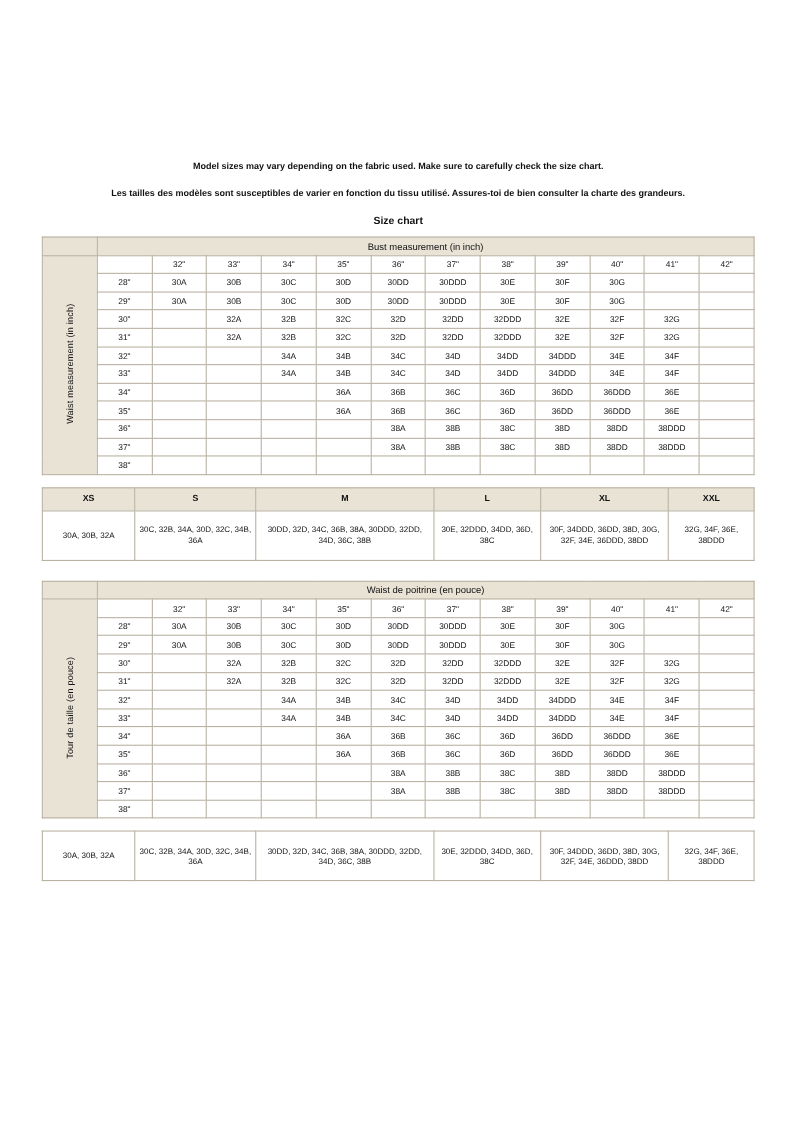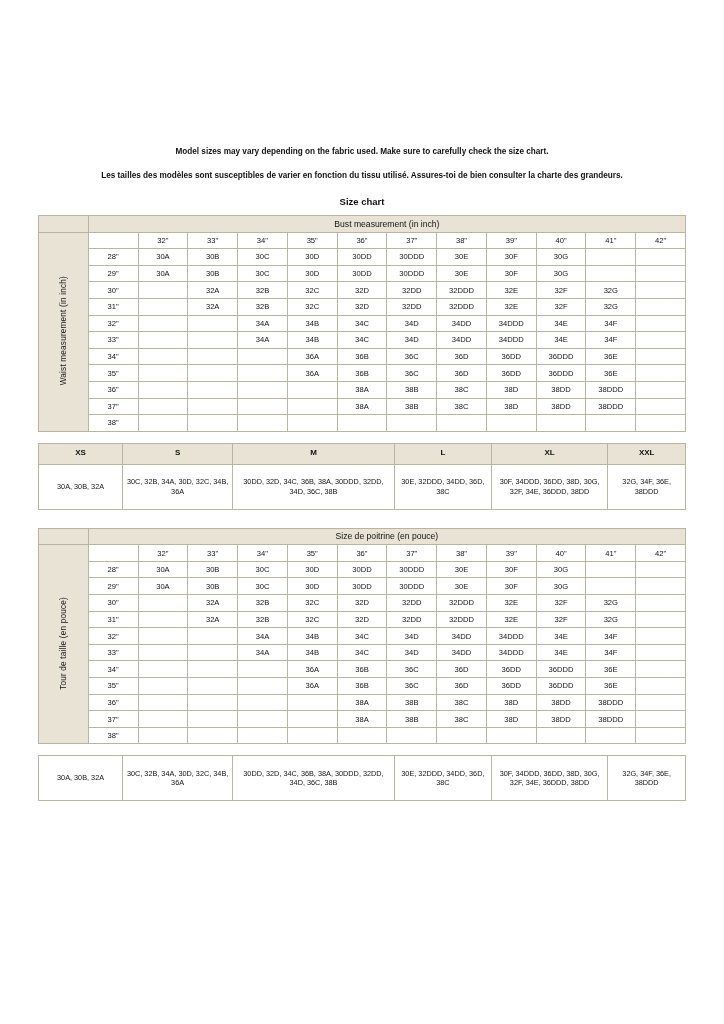--- a/index.html
+++ b/index.html
@@ -343,21 +343,21 @@
   </div>
 
   <div class="spacer-lg"></div>
 
   <div>
     <div class="chart-wrap">
       <table class="size-table" id="table-1">
           <tbody>
             <tr>
               <td class="corner-cell"></td>
-              <td class="hdr-band" colspan="12">Size de poitrine (en pouce)</td>
+              <td class="hdr-band" colspan="12">Waist de poitrine (en pouce)</td>
             </tr>
             <tr>
               <td class="side-label" rowspan="12"><span class="vtext">Tour de taille (en pouce)</span></td>
               <td class="col-head"></td>
               <td class="col-head">32"</td>
               <td class="col-head">33"</td>
               <td class="col-head">34"</td>
               <td class="col-head">35"</td>
               <td class="col-head">36"</td>
               <td class="col-head">37"</td>

